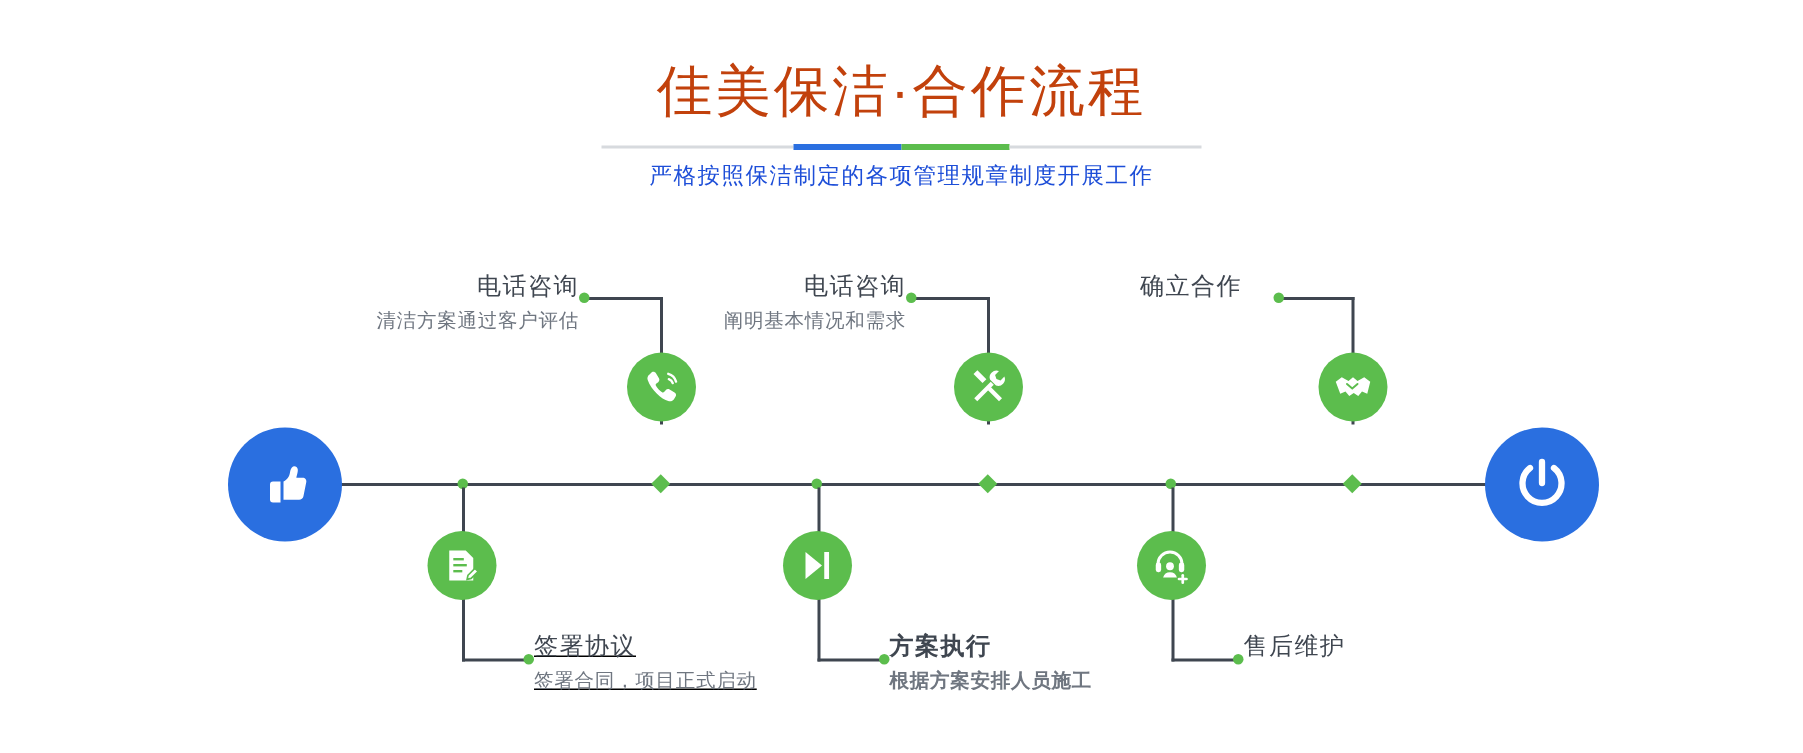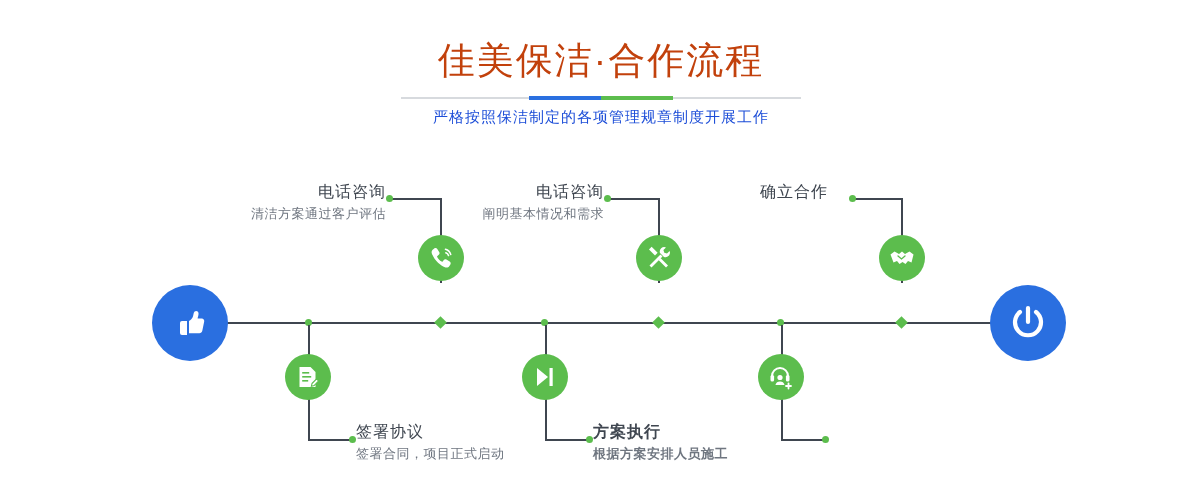--- a/index.html
+++ b/index.html
@@ -254,21 +254,21 @@
     <span>
       <svg width="26" height="26" viewBox="0 0 26 26">
         <path d="M4.5 3 h11 l5 5 v15 h-16 z" fill="#ffffff"></path>
         <rect x="7.2" y="8" width="7" height="1.6" fill="#5cbd4d"></rect>
         <rect x="7.2" y="12" width="9" height="1.6" fill="#5cbd4d"></rect>
         <rect x="7.2" y="16" width="6" height="1.6" fill="#5cbd4d"></rect>
         <path d="M17 19.5 l4.6 -4.6 2.1 2.1 -4.6 4.6 -2.7 .6 z" fill="#ffffff" stroke="#5cbd4d" stroke-width="1.1"></path>
       </svg>
     </span>
   </div>
-  <div class="node-label align-left" style="left:356px; top:272px; width:300px;">
+  <div class="node-label align-left" style="left:356px; top:272px; width:300px;text-decoration:underline;">
     <div class="node-title">签署协议</div>
     <div class="node-desc">签署合同，项目正式启动</div>
   </div>
 
   <div class="stem-v" style="left:658px; top:48px; height:85px;"></div>
   <div class="stem-h" style="left:608px; top:48px; width:52px;"></div>
   <div class="stem-dot" style="left:604px; top:45px;"></div>
   <div class="bubble" style="left:636px; top:85px;">
     <span>
       <svg width="26" height="26" viewBox="0 0 26 26">
@@ -325,15 +325,16 @@
         <rect x="2.5" y="11" width="3.6" height="6.5" rx="1.6" fill="#ffffff"></rect>
         <rect x="17.9" y="11" width="3.6" height="6.5" rx="1.6" fill="#ffffff"></rect>
         <circle cx="12" cy="13.5" r="2.6" fill="#ffffff"></circle>
         <path d="M7.4 21 a4.8 4.8 0 0 1 9.2 0 z" fill="#ffffff"></path>
         <line x1="20.5" y1="19.5" x2="20.5" y2="24.5" stroke="#ffffff" stroke-width="1.8" stroke-linecap="round"></line>
         <line x1="18" y1="22" x2="23" y2="22" stroke="#ffffff" stroke-width="1.8" stroke-linecap="round"></line>
       </svg>
     </span>
   </div>
   <div class="node-label align-left" style="left:829px; top:272px; width:340px;">
+    <div class="node-title">售后维护</div>
   </div>
 
 </div>
 
 </body></html>

